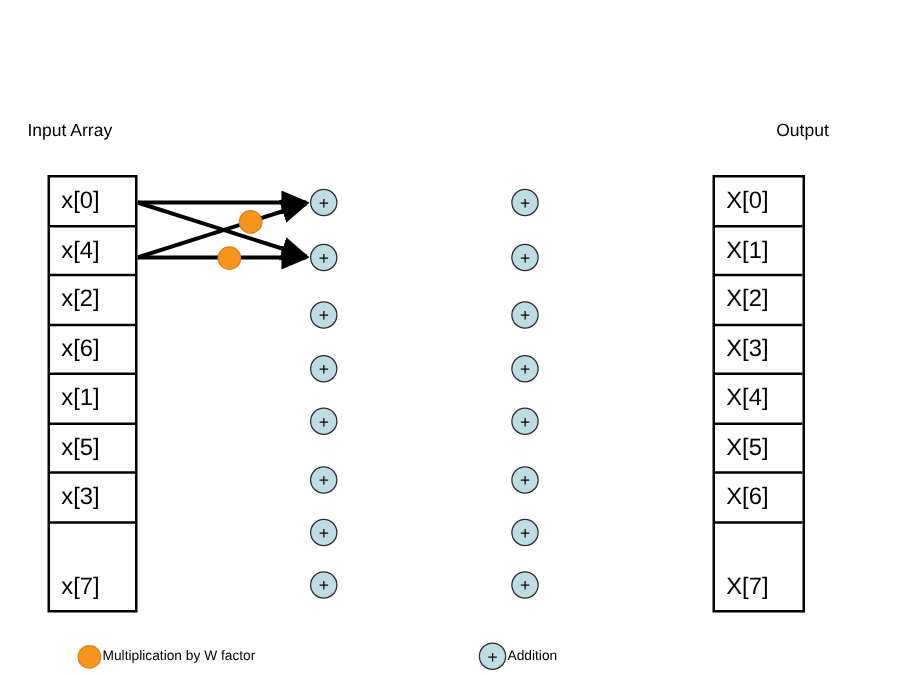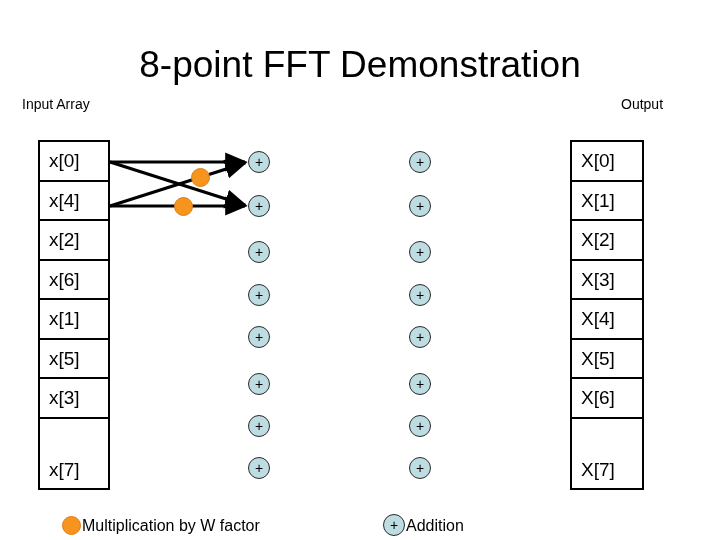--- a/index.html
+++ b/index.html
@@ -33,28 +33,27 @@
 
   #legend{position:absolute;left:0;top:512px;width:720px;height:28px;}
   .legend-item{position:absolute;display:flex;align-items:center;height:26px;}
   #legend-mult{left:62px;}
   #legend-add{left:383px;}
   .legend-swatch-orange{width:19px;height:19px;border-radius:50%;background:#f7941e;
         border:1px solid #e07d10;box-sizing:border-box;flex:0 0 auto;}
   .legend-swatch-plus{width:22px;height:22px;border-radius:50%;background:#bedde3;
         border:1.4px solid #2a2a2a;box-sizing:border-box;flex:0 0 auto;
         display:flex;align-items:center;justify-content:center;font-size:14px;line-height:14px;}
-  .legend-text{font-size:16px;line-height:17px;white-space:nowrap;margin-left:1px;}
+  .legend-text{font-size:11px;line-height:17px;white-space:nowrap;margin-left:1px;}
 </style>
 </head>
 <body>
 
 <div id="stage">
 
-  <div id="title">8-point FFT Demonstration</div>
 
   <div class="col-label" id="label-input">Input Array</div>
   <div class="col-label" id="label-output">Output</div>
 
   <svg id="wires" viewBox="0 0 720 540" xmlns="http://www.w3.org/2000/svg">
     <defs>
       <marker id="ah" markerWidth="7" markerHeight="7" refX="6.2" refY="3" orient="auto">
         <path d="M0,0 L7,3 L0,6 z" fill="#000"></path>
       </marker>
     </defs>

